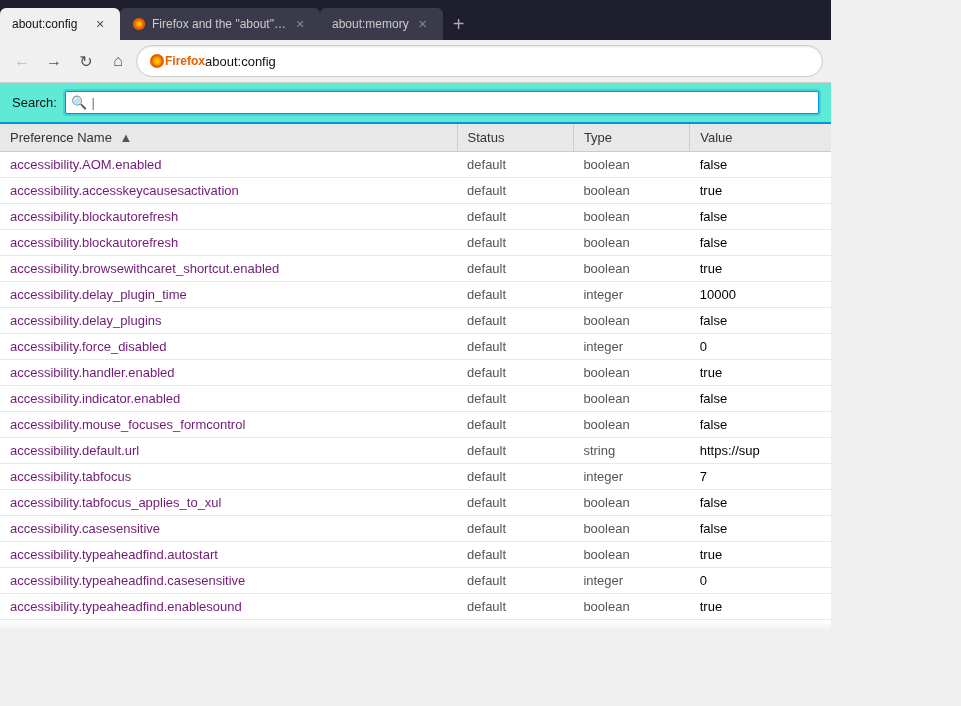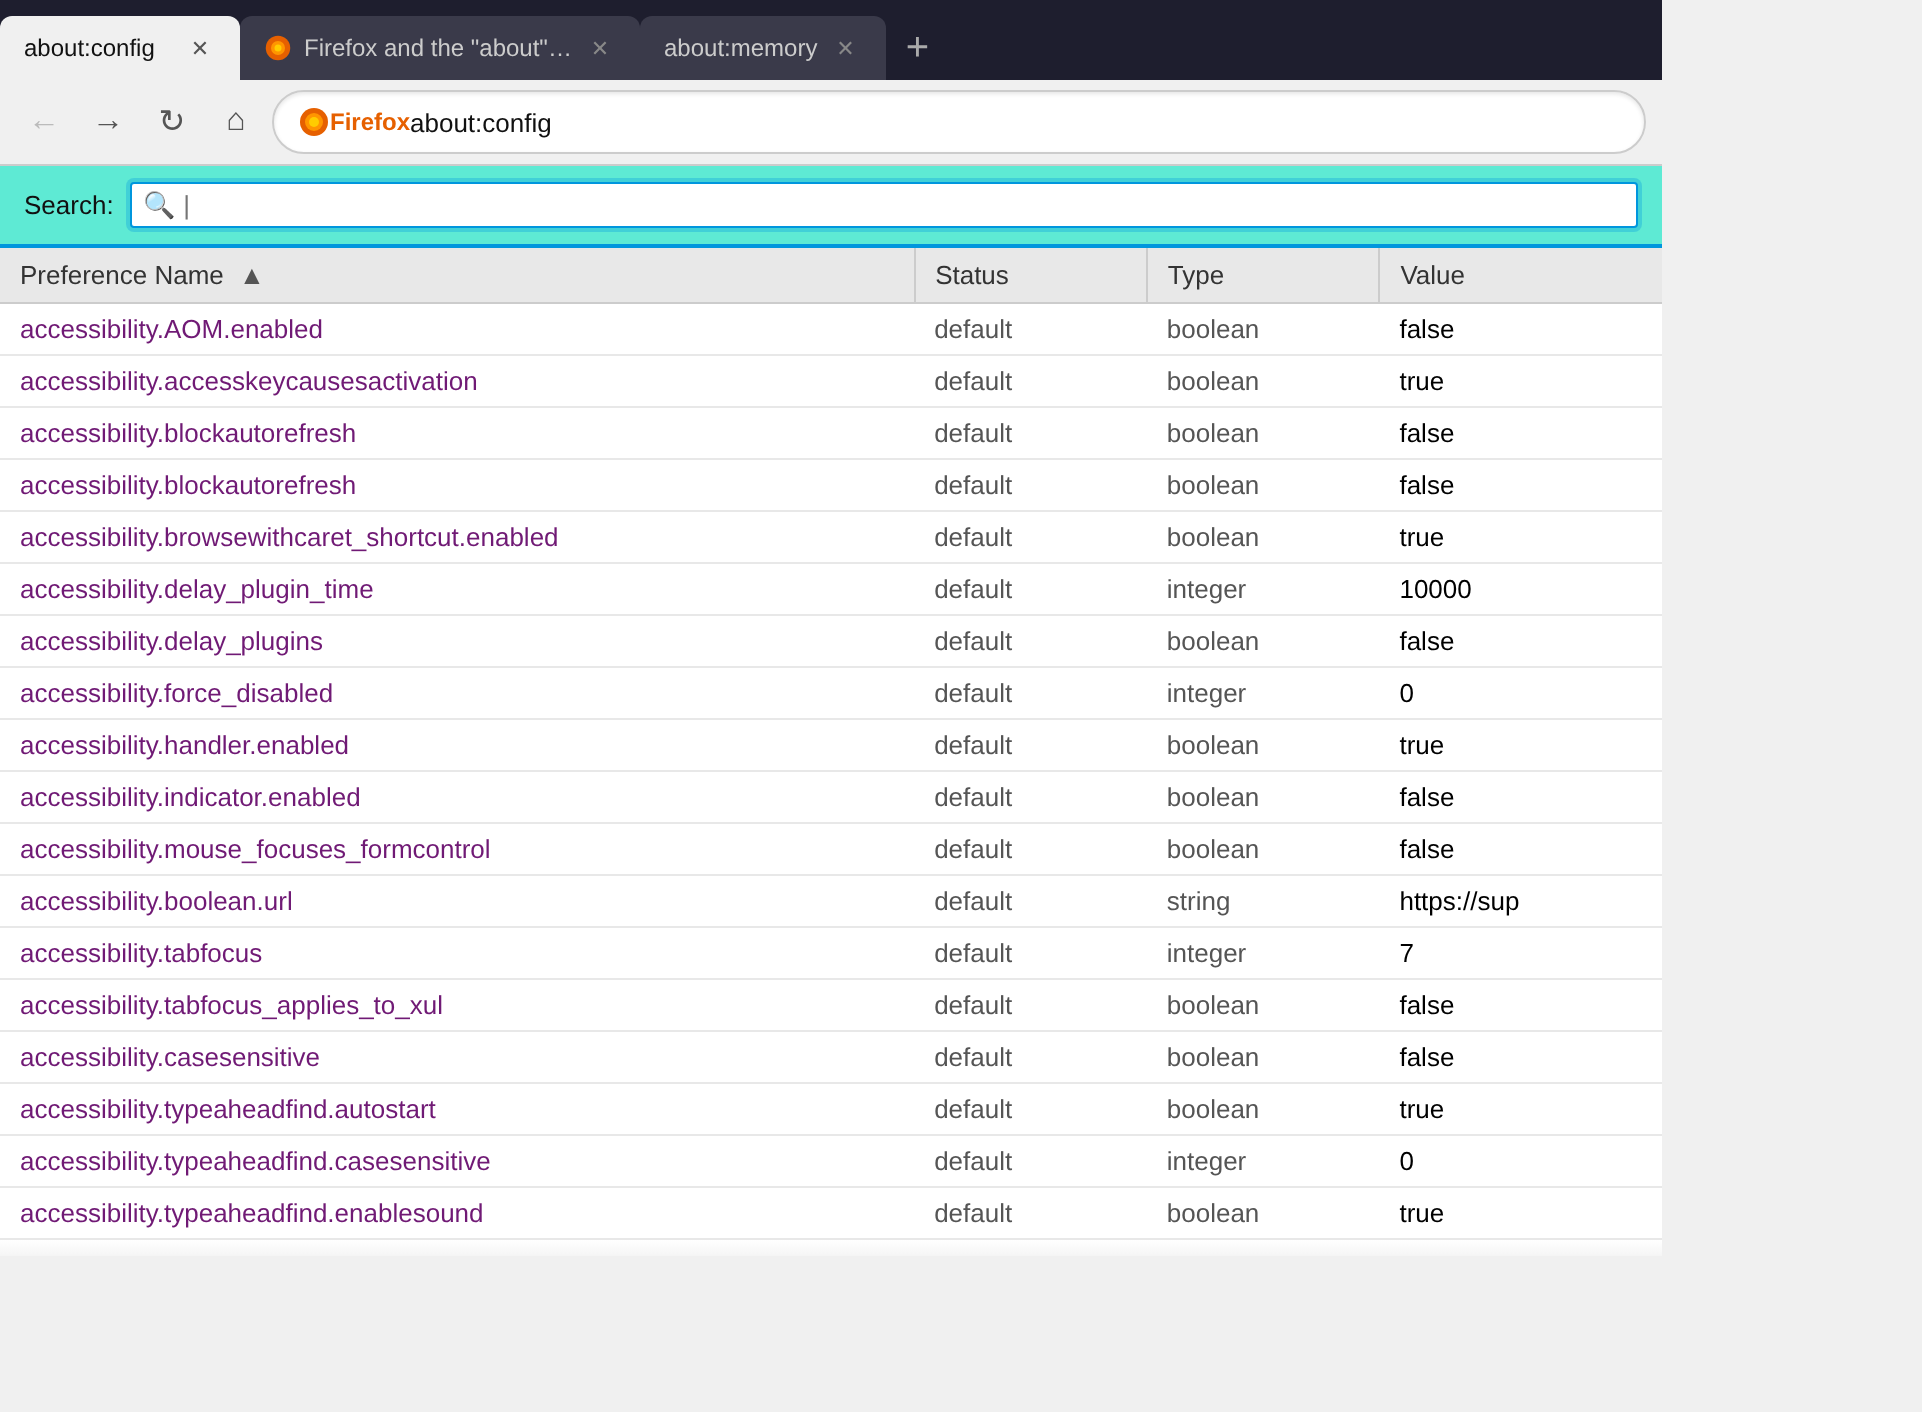--- a/index.html
+++ b/index.html
@@ -333,21 +333,21 @@
             <td class="type-col">boolean</td>
             <td class="value-col">false</td>
           </tr>
           <tr>
             <td class="pref-name">accessibility.mouse_focuses_formcontrol</td>
             <td class="status-col">default</td>
             <td class="type-col">boolean</td>
             <td class="value-col">false</td>
           </tr>
           <tr>
-            <td class="pref-name">accessibility.boolean.url</td>
+            <td class="pref-name">accessibility.default.url</td>
             <td class="status-col">default</td>
             <td class="type-col">string</td>
             <td class="value-col">https://sup</td>
           </tr>
           <tr>
             <td class="pref-name">accessibility.tabfocus</td>
             <td class="status-col">default</td>
             <td class="type-col">integer</td>
             <td class="value-col">7</td>
           </tr>

